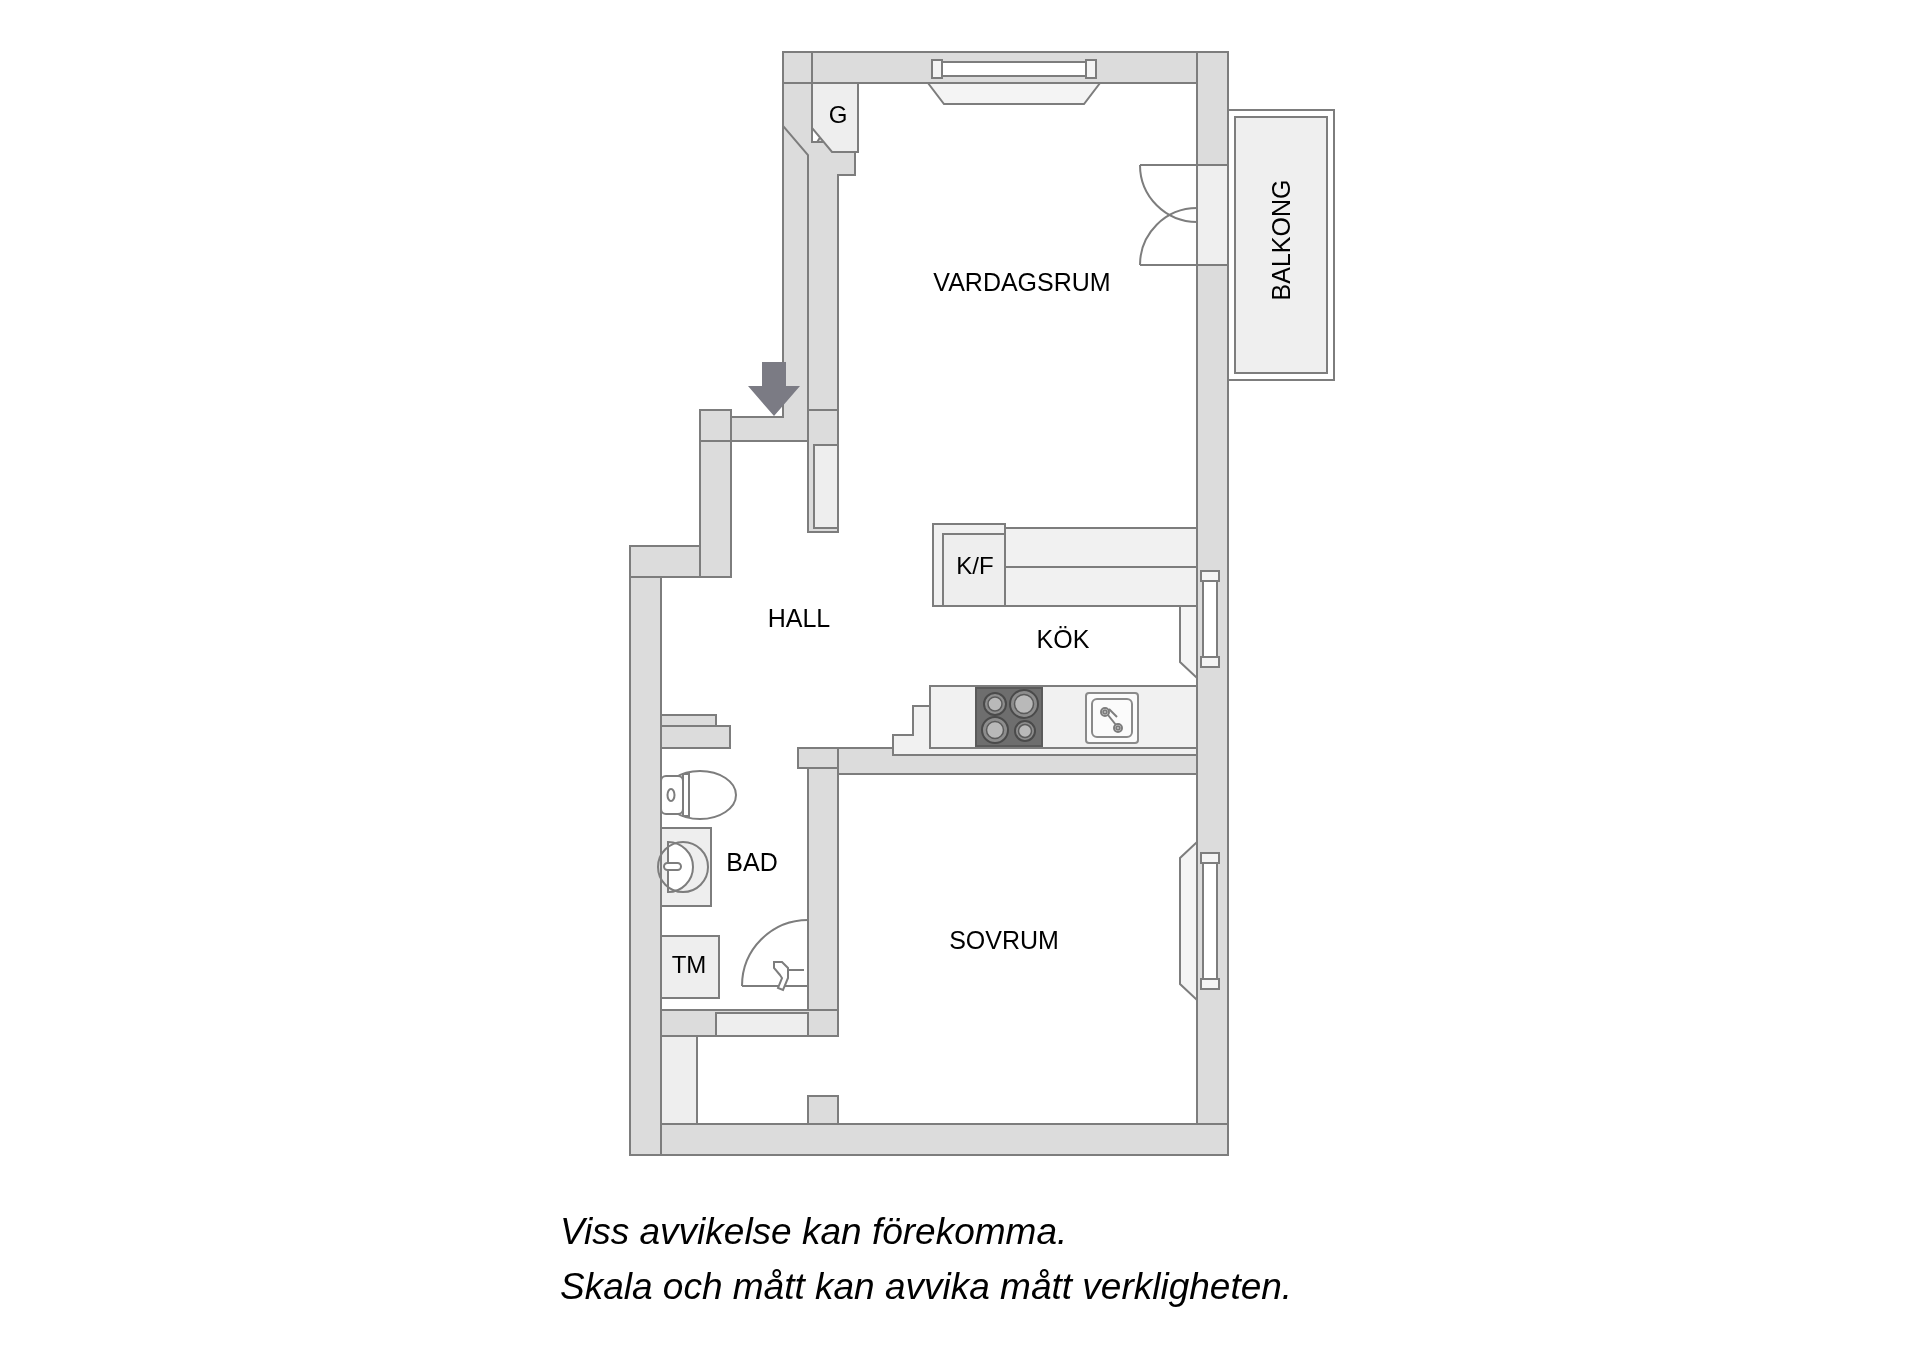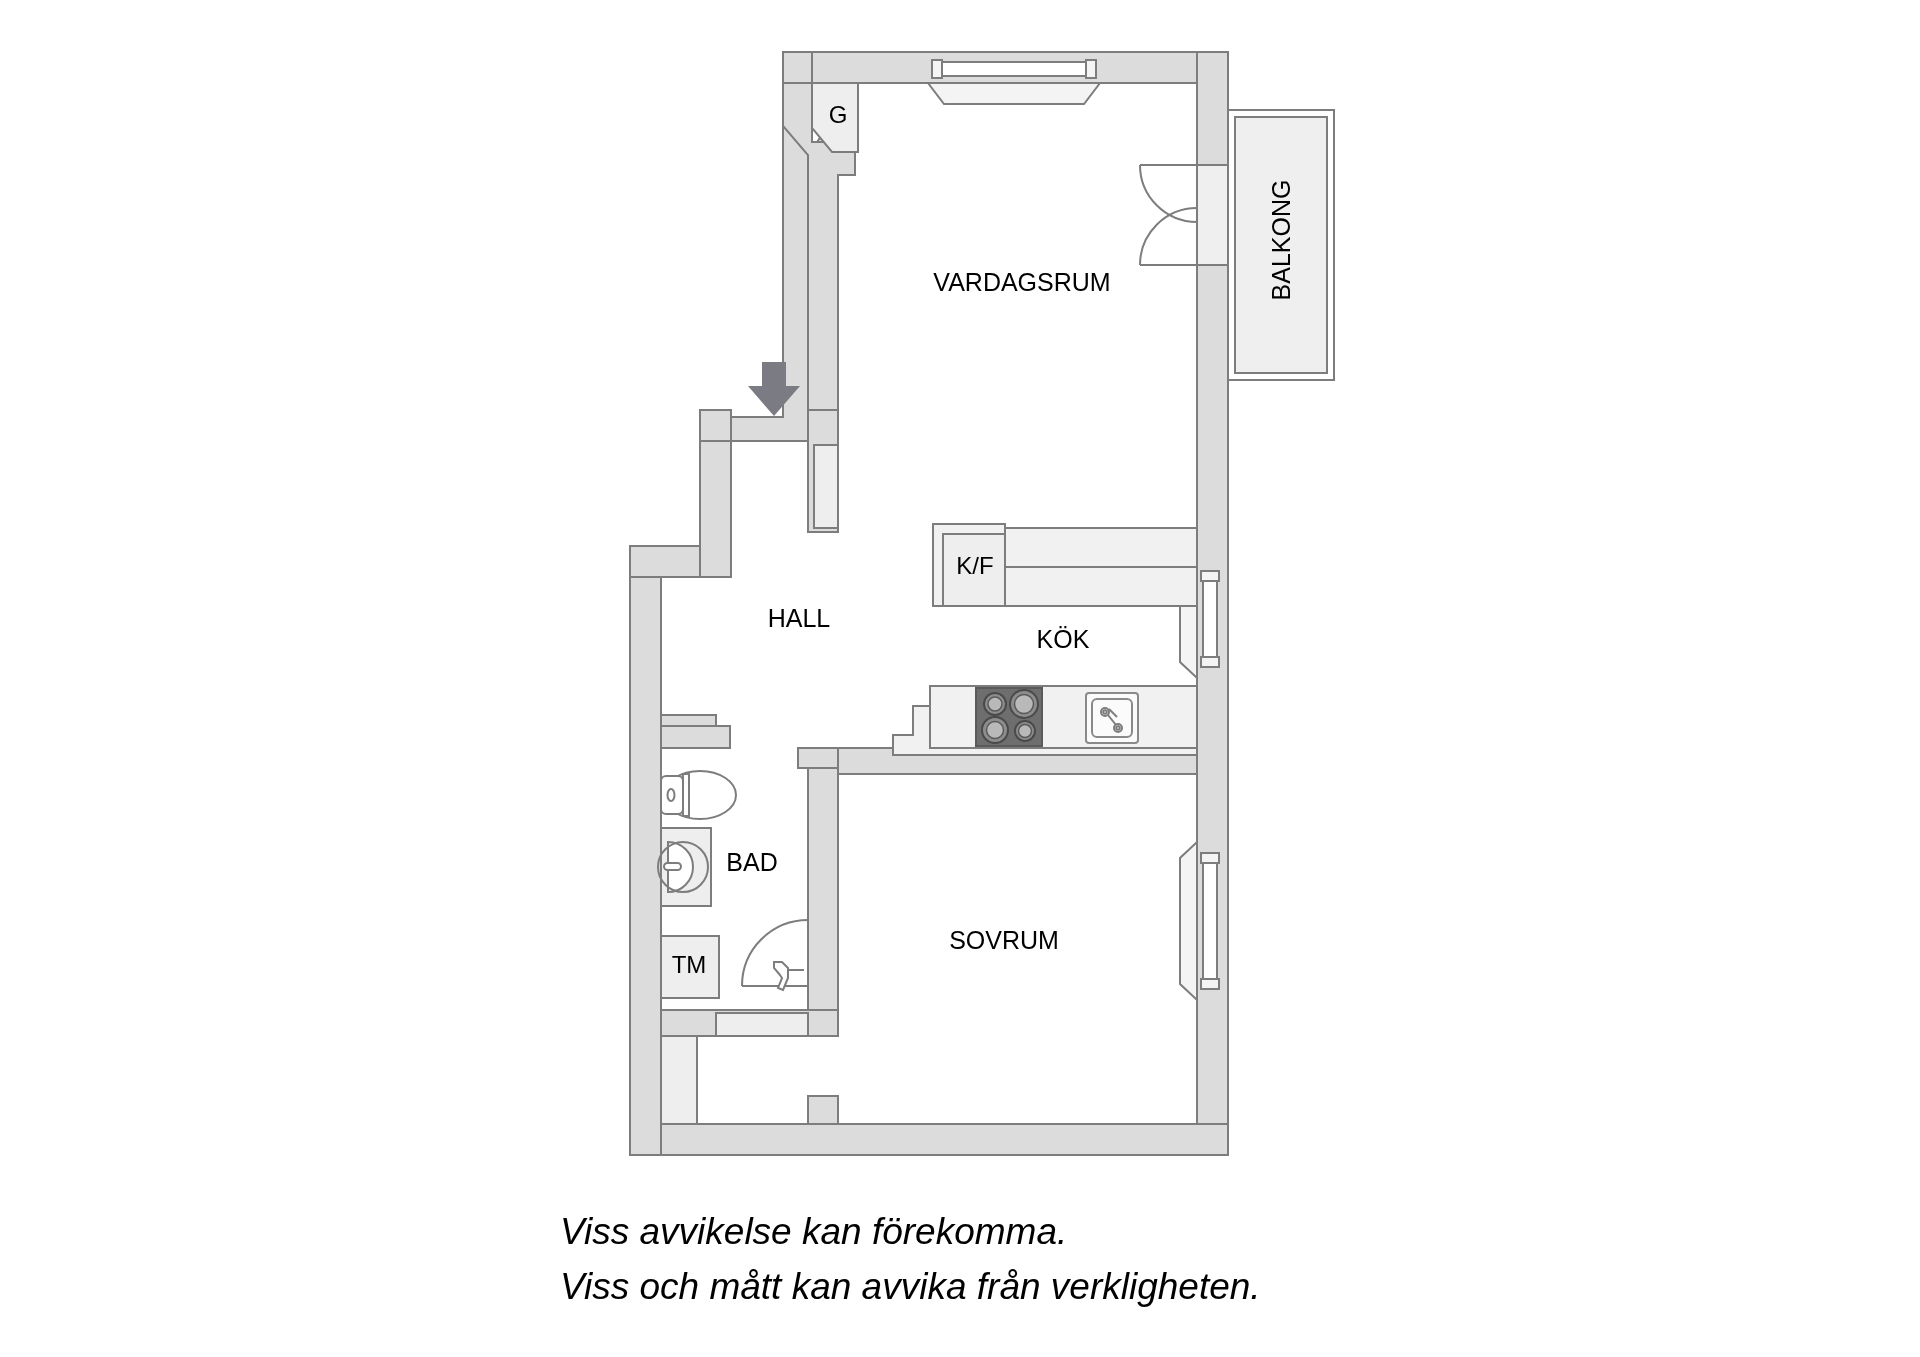--- a/index.html
+++ b/index.html
@@ -331,16 +331,16 @@
     <text class="small-label" x="838" y="117">G</text>
 
     <text class="small-label" x="975" y="568">K/F</text>
 
     <text class="small-label" x="689" y="967">TM</text>
 
   </svg>
 
   <div id="caption">
     <p>Viss avvikelse kan förekomma.</p>
-    <p>Viss och mått kan avvika från verkligheten.</p>
+    <p>Skala och mått kan avvika mått verkligheten.</p>
   </div>
 
 </div>
 
 </body></html>

